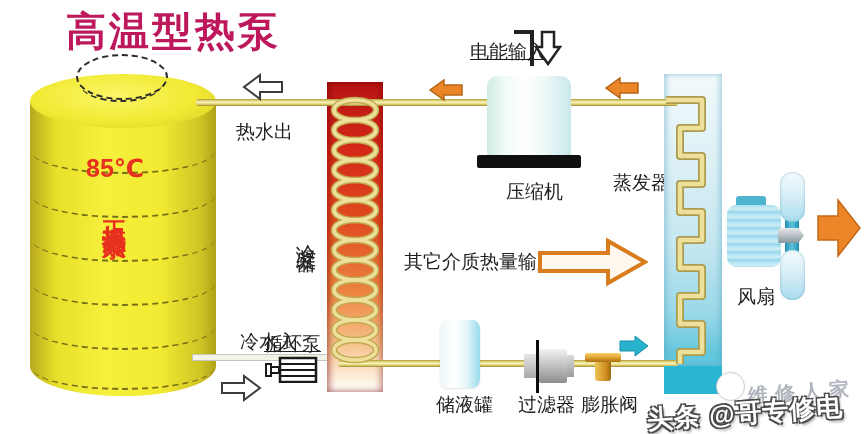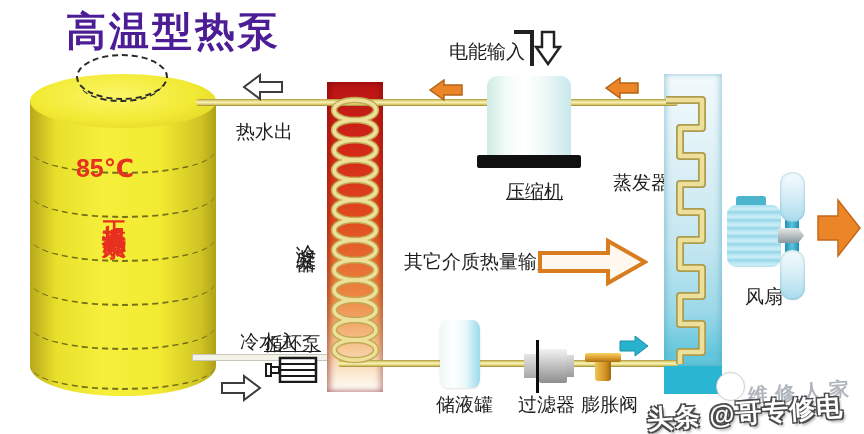--- a/index.html
+++ b/index.html
@@ -3,33 +3,33 @@
 <meta charset="utf-8">
 <style>
   html,body{margin:0;padding:0;}
   body{width:864px;height:434px;position:relative;background:#ffffff;overflow:hidden;
        font-family:"Liberation Sans","DejaVu Sans",sans-serif;}
   .abs{position:absolute;}
   .lbl{position:absolute;color:#1e1e1e;font-size:19px;white-space:nowrap;}
   .vtext{writing-mode:vertical-rl;text-orientation:upright;}
 
   
-  #title{left:66px;top:4px;font-size:40px;font-weight:900;color:#4c1d95;letter-spacing:3px;}
+  #title{left:66px;top:4px;font-size:40px;font-weight:900;color:#be185d;letter-spacing:3px;}
 
   
   #tank-top{left:30px;top:74px;width:186px;height:54px;border-radius:50%;
     background:radial-gradient(ellipse at 45% 40%,#fbf668 0%,#f2ea34 55%,#d8cc22 100%);z-index:2;}
   #tank-body{left:30px;top:100px;width:186px;height:296px;z-index:2;
     background:linear-gradient(90deg,#b8a81c 0%,#e8e02a 14%,#f6f03c 40%,#f2ea32 70%,#cfc324 92%,#b0a018 100%);
     border-radius:0 0 92px 92px / 0 0 30px 30px;}
   .tank-arc{left:31px;width:184px;height:44px;border-bottom:2.5px dashed rgba(95,90,20,.85);
     border-radius:50%;z-index:3;}
   #tank-lid{left:76px;top:54px;width:88px;height:42px;border:2.5px dashed #2a2a2a;border-radius:50%;z-index:3;}
   #tank-lid2{left:80px;top:66px;width:82px;height:34px;border-bottom:2.5px dashed #2a2a2a;border-radius:50%;z-index:3;}
-  #tank-temp{left:70px;top:154px;width:64px;text-align:right;font-size:25px;color:#e83020;font-weight:bold;z-index:4;}
+  #tank-temp{left:86px;top:154px;width:64px;text-align:left;font-size:25px;color:#e83020;font-weight:bold;z-index:4;}
   #tank-brand{left:98px;top:202px;height:168px;font-size:24px;font-weight:bold;color:#e83020;z-index:4;letter-spacing:3px;}
 
   
   .pipe{background:linear-gradient(180deg,#a89440 0%,#e4d87e 25%,#f8f0b4 50%,#d8c868 78%,#988434 100%);
     height:7px;border-radius:3px;z-index:5;}
   #pipe-top{left:196px;top:99px;width:482px;}
   #pipe-bottom{left:338px;top:360px;width:340px;}
   #pipe-water{left:192px;top:354px;width:140px;height:5px;background:#f4f3ea;border:1px solid #c6c6ba;z-index:4;}
 
   
@@ -59,21 +59,21 @@
                linear-gradient(180deg,#9adcec,#6cc6da);}
   #fan-hub{left:785px;top:216px;width:14px;height:56px;background:linear-gradient(90deg,#1e90b4,#5cc4da,#1e90b4);z-index:5;}
   #fan-shaft{left:778px;top:228px;width:26px;height:15px;z-index:7;
     background:linear-gradient(180deg,#e8e8e8,#8898a0);border-radius:2px 6px 6px 2px;
     clip-path:polygon(0 0,78% 0,100% 50%,78% 100%,0 100%);}
   .fan-blade{width:25px;height:50px;border-radius:12px;z-index:6;
     background:linear-gradient(180deg,#f4fbfd 0%,#d9eff7 45%,#a9dcee 100%);
     box-shadow:inset 0 0 3px rgba(60,140,170,.5);}
   #fan-blade-top{left:780px;top:172px;}
   #fan-blade-bottom{left:780px;top:250px;}
-  #fan-label{left:737px;top:284px;margin-left:8px;}
+  #fan-label{left:737px;top:284px;}
 
   
   #elec-bend{left:514px;top:30px;width:16px;height:32px;border-top:4px solid #222;border-right:4px solid #222;z-index:5;}
 
   
   #receiver{left:440px;top:320px;width:40px;height:68px;z-index:6;border-radius:7px/9px;
     background:linear-gradient(90deg,#eef8f8 0%,#ffffff 35%,#e8f7fa 65%,#b4e4f0 88%,#9cdcec 100%);
     box-shadow:0 1px 2px rgba(0,0,0,.12);}
   #filter-line{left:536px;top:340px;width:3px;height:53px;background:#0c0c0c;z-index:8;}
   #filter-body{left:539px;top:349px;width:28px;height:34px;z-index:7;
@@ -82,22 +82,22 @@
   #filter-tab-right{left:567px;top:355px;width:7px;height:22px;background:linear-gradient(180deg,#dcdcdc,#9c9c9c);z-index:7;}
   #valve-bar{left:585px;top:353px;width:36px;height:9px;z-index:7;
     background:linear-gradient(180deg,#f8d464,#d89828 60%,#a87014);border-radius:2px;}
   #valve-body{left:595px;top:362px;width:16px;height:19px;z-index:7;
     background:linear-gradient(90deg,#f0c456,#cf8c1e 70%,#9c6810);border-radius:0 0 3px 3px;}
 
   
   #lbl-hot{left:236px;top:111px;margin-top:8px;}
   #lbl-cold{left:212px;top:329px;margin-left:28px;}
   #lbl-pump{left:264px;top:331px;text-decoration:underline;}
-  #lbl-elec{left:449px;top:39px;}
-  #lbl-comp{left:506px;top:179px;text-decoration:underline;}
+  #lbl-elec{left:470px;top:39px;text-decoration:underline;}
+  #lbl-comp{left:506px;top:179px;}
   #lbl-evap{left:613px;top:170px;}
   #lbl-heat{left:404px;top:249px;}
   #lbl-recv{left:436px;top:392px;}
   #lbl-filt{left:518px;top:392px;text-align:center;}
   #lbl-valv{left:581px;top:392px;text-align:center;}
 
   
   .arr{position:absolute;z-index:7;}
 
   

